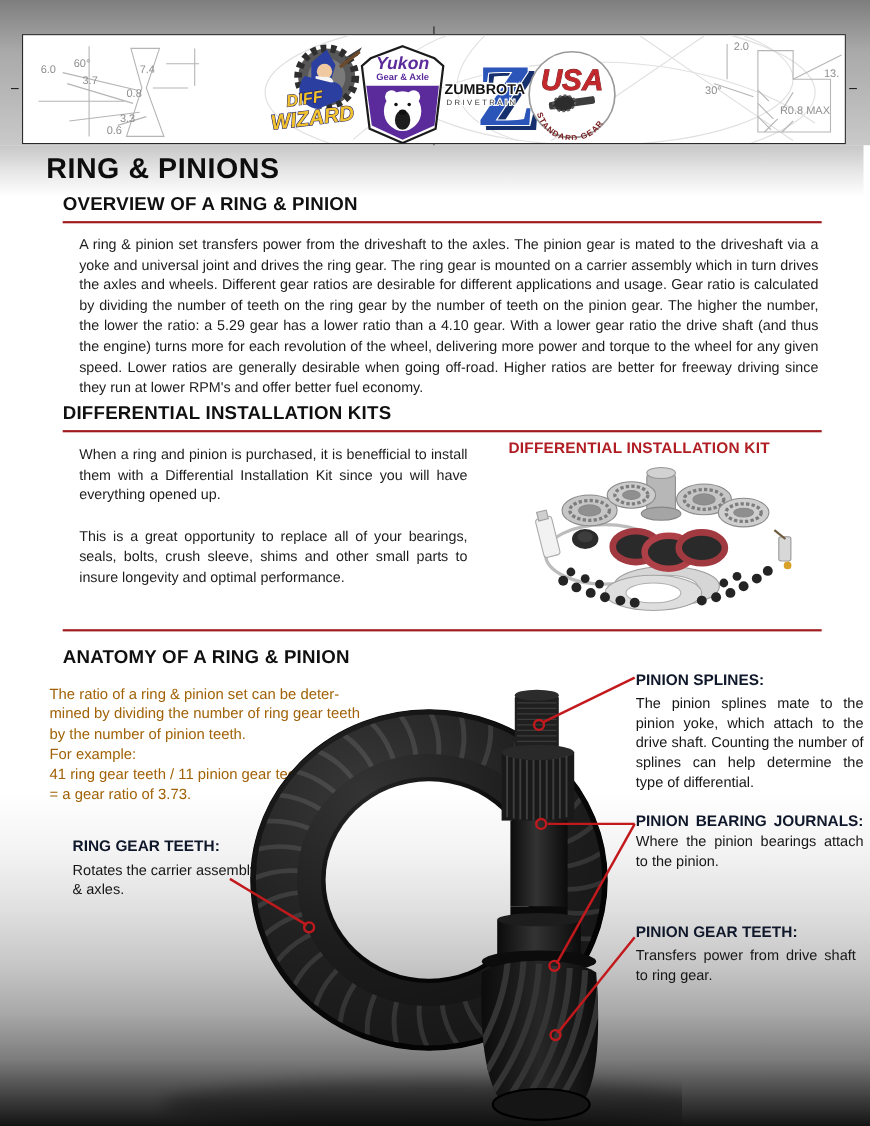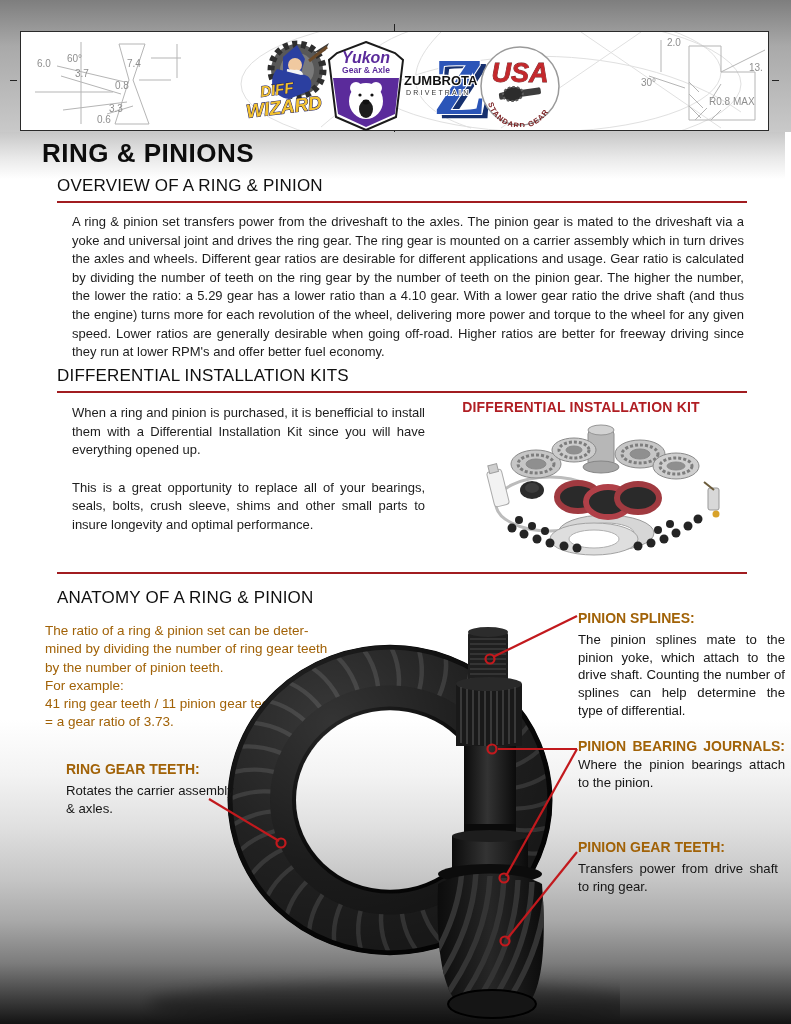--- a/index.html
+++ b/index.html
@@ -20,21 +20,21 @@
   .logo svg{display:block;}
 
   
   .title-band{position:absolute;left:0;top:132px;width:785px;height:47px;
               background:linear-gradient(180deg,#c7c7c7 0%,#e9e9e9 55%,#ffffff 100%);}
   h1{position:absolute;left:42px;top:6px;margin:0;font-size:26px;font-weight:bold;
      letter-spacing:.5px;color:#0d0d0d;}
 
   
   section{position:absolute;left:57px;width:690px;}
-  h2{margin:0;font-size:17px;font-weight:normal;color:#101010;letter-spacing:.2px;}
+  h2{margin:0;font-size:17px;font-weight:bold;color:#101010;letter-spacing:.2px;}
   .rule{height:2px;background:#A11C20;margin-top:5px;}
   .body-text{font-size:13px;line-height:18.6px;text-align:justify;color:#1d1d1d;}
 
   .sec-overview{top:176px;}
   .sec-overview p{margin:10px 0 0 15px;width:672px;}
 
   .sec-kits{top:366px;}
   .kit-text{position:absolute;left:15px;top:38px;width:353px;}
   .kit-text p{margin:0;}
   .kit-text p + p{margin-top:19px;}
@@ -47,21 +47,21 @@
   .bottom-fade{position:absolute;left:0;top:720px;width:791px;height:304px;z-index:0;
       background:linear-gradient(180deg,#ffffff 0%,#f3f3f3 18%,#e0e0e0 35%,#c6c6c6 52%,#a9a9a9 66%,#7c7c7c 80%,#3c3c3c 92%,#131313 100%);}
 
   .sec-anatomy{left:0;top:586px;width:791px;height:438px;z-index:1;}
   .sec-anatomy h2{position:absolute;left:57px;top:2px;}
   .anatomy-intro{position:absolute;left:45px;top:36px;width:310px;font-size:13.5px;
                  line-height:18.3px;white-space:pre-line;color:#a16207;}
   .figure{position:absolute;left:140px;top:20px;z-index:1;}
   .callout-lines{position:absolute;left:0;top:0;width:791px;height:438px;z-index:2;pointer-events:none;}
   .callout{position:absolute;z-index:3;font-size:13.2px;line-height:17.8px;color:#161616;}
-  .callout .c-title{color:#a16207;font-weight:bold;font-size:14px;}
+  .callout .c-title{color:#0f172a;font-weight:bold;font-size:14px;}
   .co-splines{left:578px;top:24px;width:207px;}
   .co-splines .c-body{text-align:justify;margin-top:3px;}
   .co-journals{left:578px;top:152px;width:207px;text-align:justify;}
   .co-gearteeth{left:578px;top:253px;width:200px;}
   .co-gearteeth .c-body{text-align:justify;margin-top:3px;}
   .co-ringteeth{left:66px;top:175px;width:190px;}
   .co-ringteeth .c-body{white-space:pre-line;margin-top:3px;}
 </style>
 </head>
 <body>

